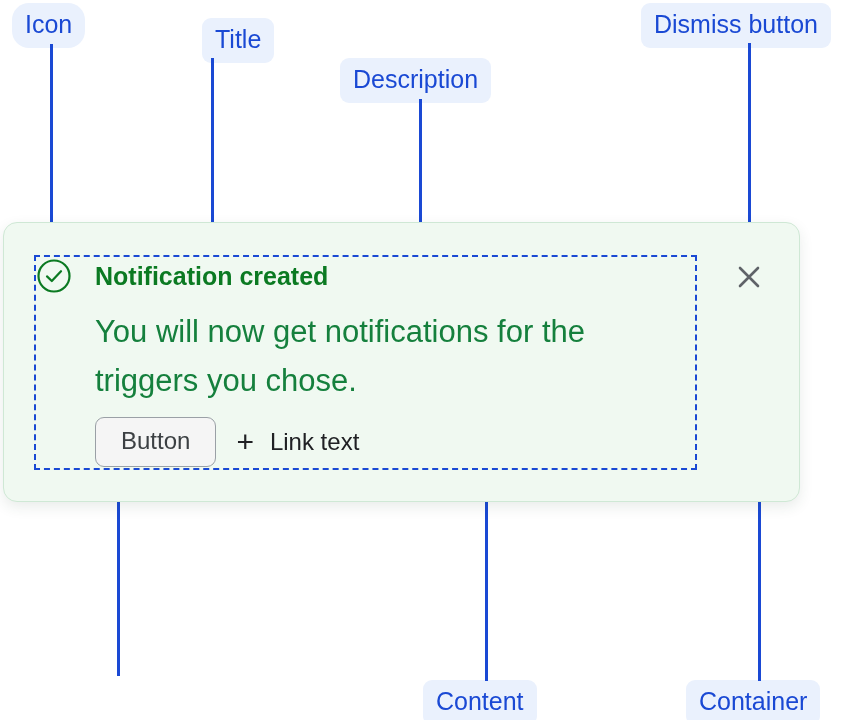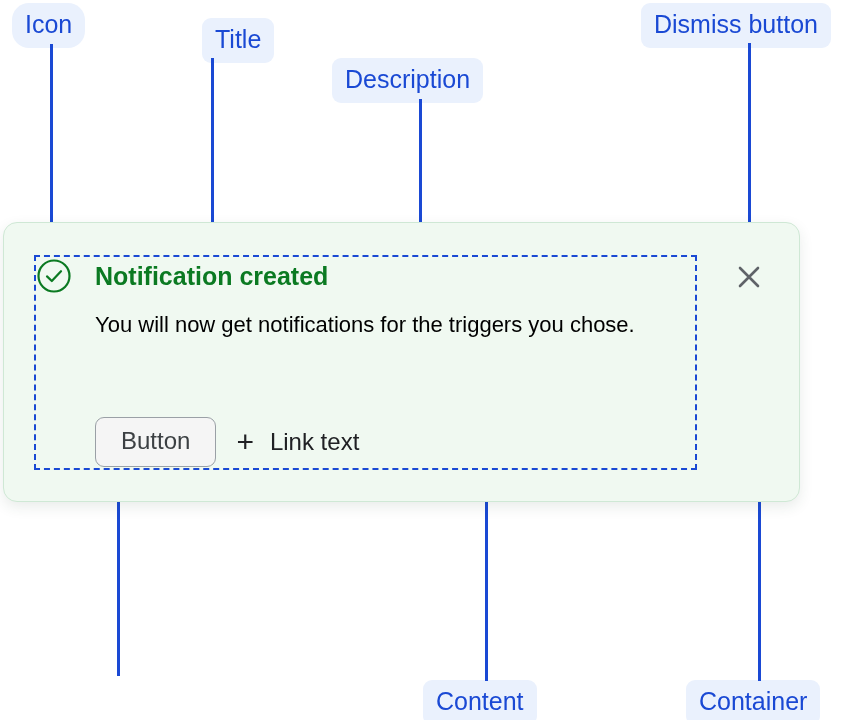--- a/index.html
+++ b/index.html
@@ -87,22 +87,22 @@
     font-weight: bold;
     color: #0b7a22;
     line-height: 1.2;
     white-space: nowrap;
   }
   #notif-desc {
     position: absolute;
     left: 95px;
     top: 308px;
     width: 600px;
-    font-size: 22px;
-    color: #000000;
+    font-size: 31px;
+    color: #15803d;
     line-height: 1.58;
   }
   #actions-row {
     position: absolute;
     left: 95px;
     top: 417px;
     display: flex;
     align-items: center;
     gap: 20px;
   }
@@ -142,21 +142,21 @@
 </style>
 </head>
 <body>
 
 <div id="stage">
 
   <div class="anno-chip" style="left:12px; top:3px;border-radius:17px;">Icon</div>
 
   <div class="anno-chip" style="left:174px; top:18px;margin-left:28px;">Title</div>
 
-  <div class="anno-chip" style="left:332px; top:58px;">Description</div>
+  <div class="anno-chip" style="left:340px; top:58px;">Description</div>
 
   <div class="anno-chip" style="left:641px; top:3px;">Dismiss button</div>
 
 
   <div class="anno-chip" style="left:423px; top:680px;">Content</div>
 
   <div class="anno-chip" style="left:686px; top:680px;">Container</div>
 
   <div class="anno-line" style="left:50px; top:44px; height:206px;"></div>
   <div class="anno-dot" style="left:45px; top:245px;"></div>

